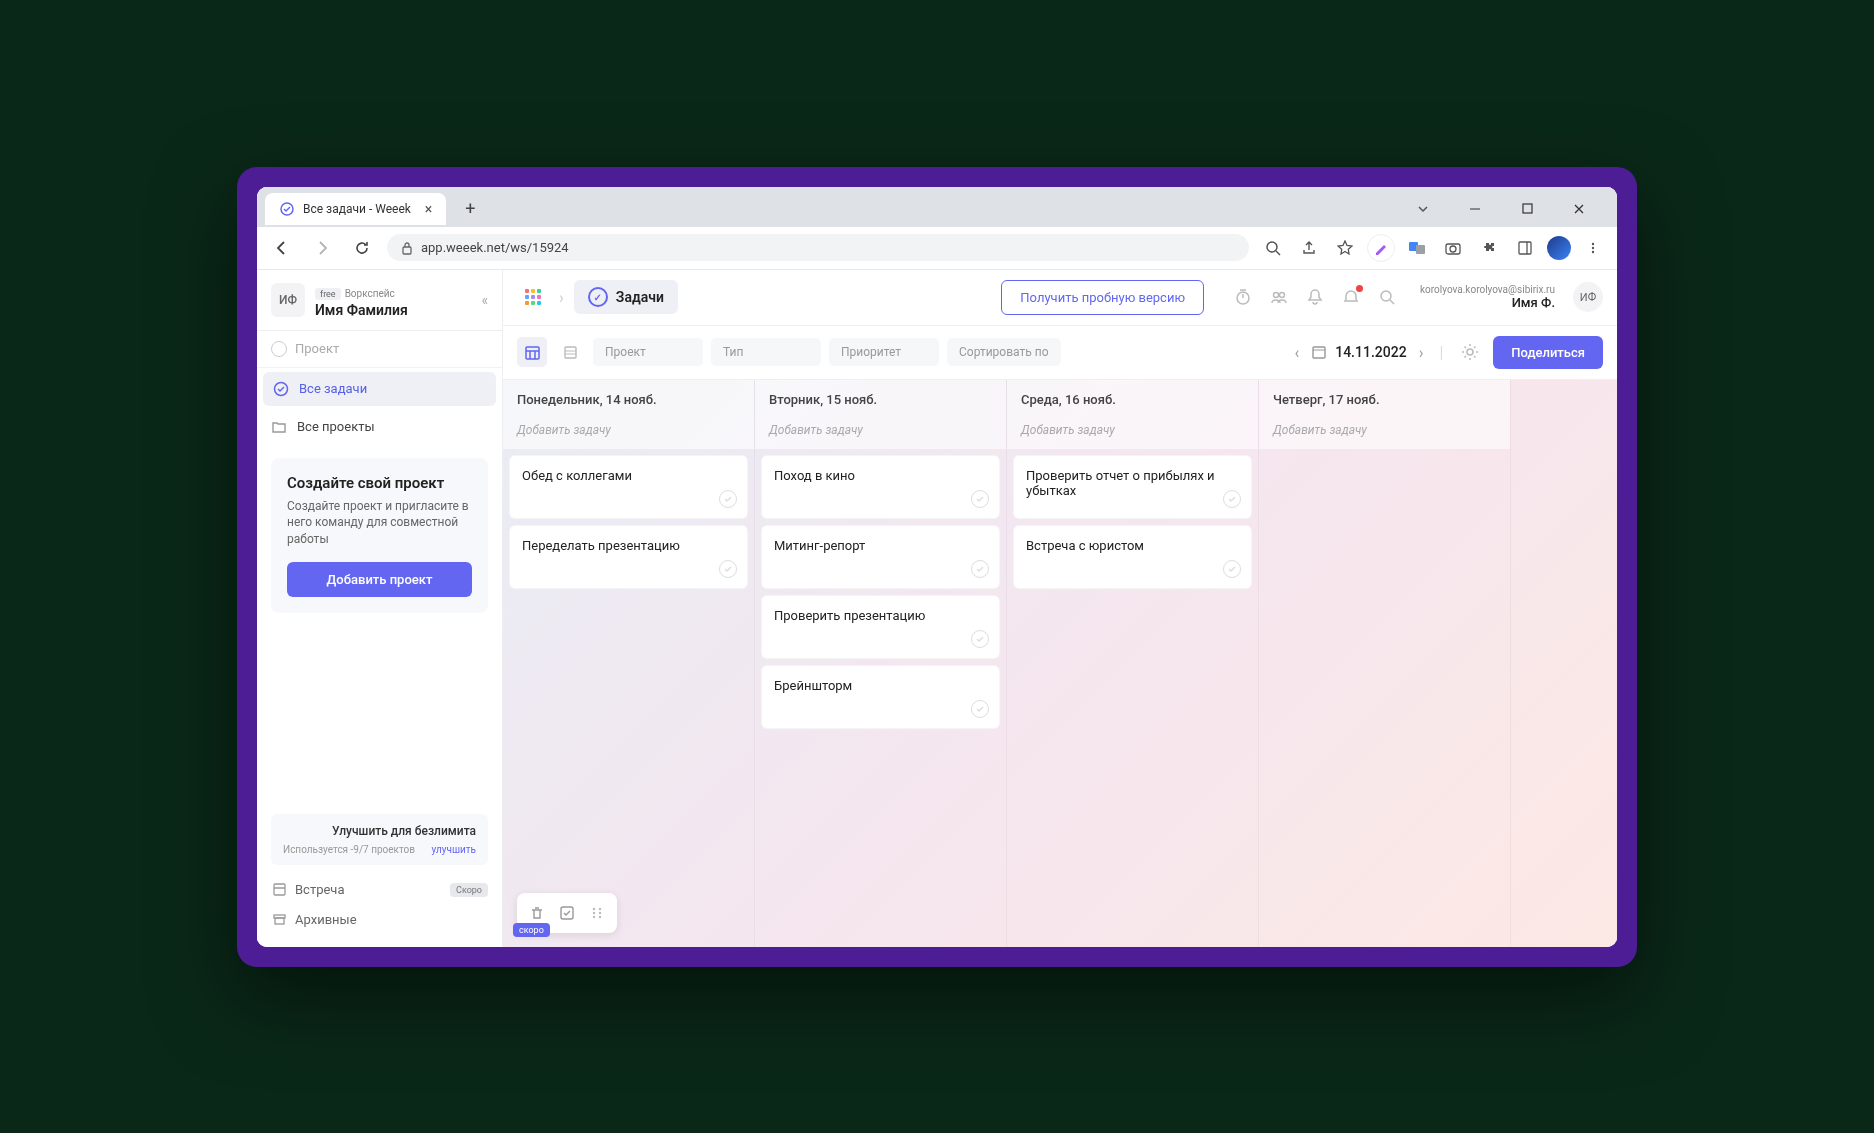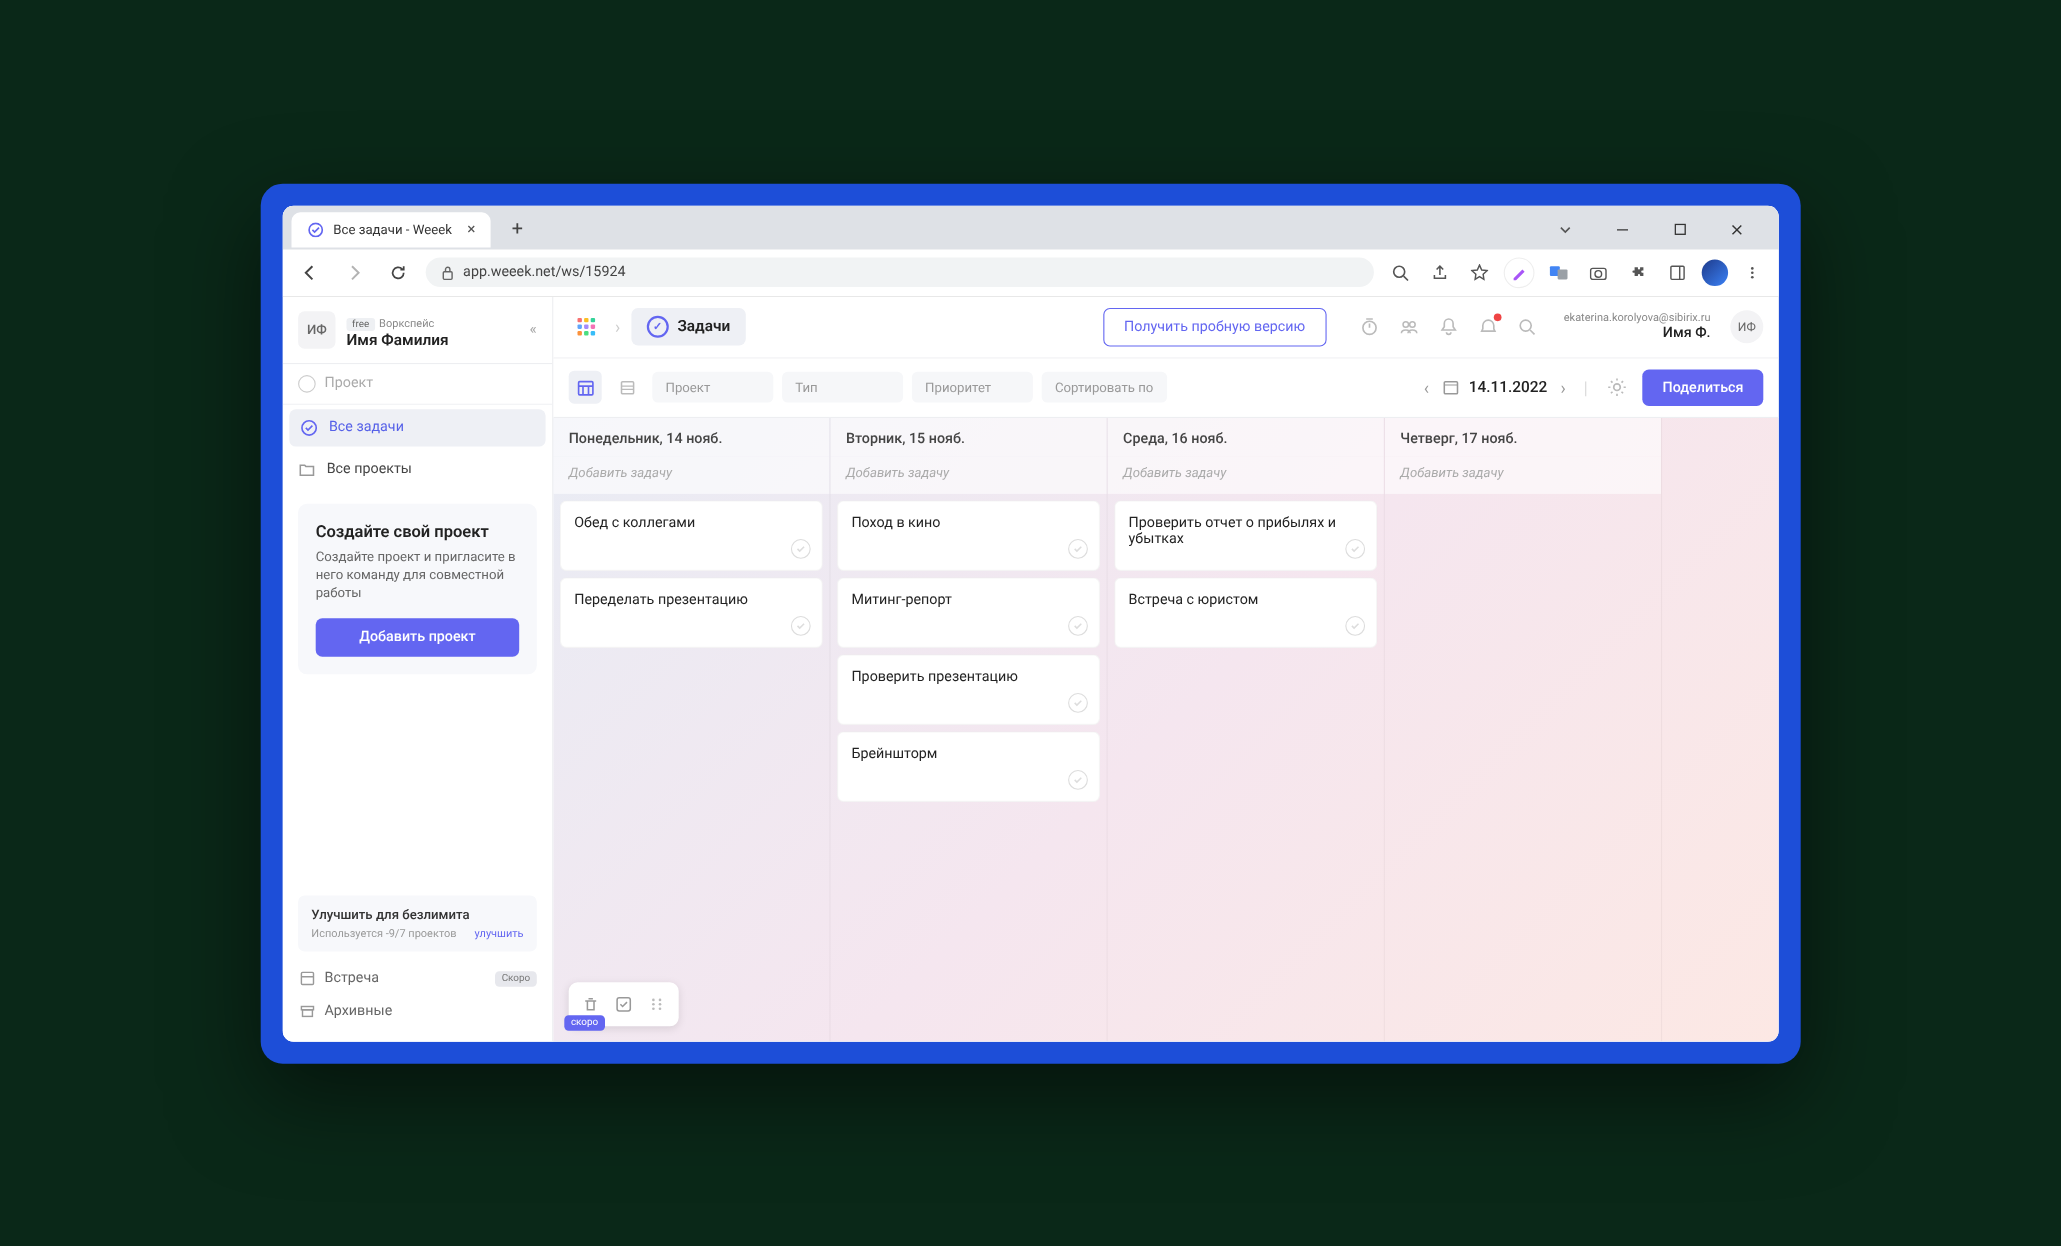--- a/index.html
+++ b/index.html
@@ -1,17 +1,17 @@
 <!DOCTYPE html>
 <html><head>
 <meta charset="utf-8">
 <style>
 * { margin: 0; padding: 0; box-sizing: border-box; font-family: -apple-system, BlinkMacSystemFont, "Segoe UI", Roboto, Arial, sans-serif; }
 body { background: #0a2818; display: flex; align-items: center; justify-content: center; min-height: 100vh; padding: 40px; }
-.shell { width: 1400px; background: #1d4ed8; border-radius: 20px; padding: 20px; box-shadow: 0 30px 80px rgba(0,0,0,0.5); }
+.shell { width: 1400px; background: #4c1d95; border-radius: 20px; padding: 20px; box-shadow: 0 30px 80px rgba(0,0,0,0.5); }
 .browser { background: #fff; border-radius: 10px; overflow: hidden; height: 760px; display: flex; flex-direction: column; }
 .window-chrome { background: #fff; border-bottom: 1px solid #e8e8e8; }
 .tab-strip { display: flex; align-items: center; padding: 4px 8px 0; height: 40px; background: #dee1e6; }
 .tab { background: #fff; border-radius: 8px 8px 0 0; padding: 8px 14px; display: flex; align-items: center; gap: 8px; font-size: 12px; color: #333; max-width: 240px; }
 .tab-favicon { width: 16px; height: 16px; display: flex; align-items: center; justify-content: center; }
 .tab-close { font-size: 14px; color: #555; cursor: pointer; margin-left: 6px; }
 .new-tab { margin-left: 10px; font-size: 18px; color: #444; cursor: pointer; width: 28px; height: 28px; display: flex; align-items: center; justify-content: center; }
 .win-ctrls { margin-left: auto; display: flex; gap: 20px; padding-right: 14px; color: #333; font-size: 14px; }
 .win-btn { width: 32px; height: 32px; display: flex; align-items: center; justify-content: center; cursor: pointer; }
 .addr-bar { display: flex; align-items: center; padding: 6px 10px; gap: 10px; background: #fff; }
@@ -31,21 +31,21 @@
 .project-search { padding: 10px 14px; display: flex; align-items: center; gap: 8px; color: #aaa; font-size: 13px; border-bottom: 1px solid #f1f2f4; }
 .project-search .circ { width: 16px; height: 16px; border: 1.5px solid #ccc; border-radius: 50%; }
 .side-item { display: flex; align-items: flex-start; gap: 10px; padding: 9px 14px; font-size: 13px; color: #444; cursor: pointer; }
 .side-item.active { background: #eef0f5; color: #5661e8; border-radius: 6px; margin: 4px 6px; padding: 9px 10px; }
 .side-ic { width: 16px; height: 16px; display: flex; align-items: center; justify-content: center; }
 .create-box { margin: 14px; padding: 16px; background: #f7f8fb; border-radius: 8px; }
 .create-box h3 { font-size: 15px; color: #222; margin-bottom: 6px; font-weight: 600; }
 .create-box p { font-size: 12px; color: #666; line-height: 1.4; margin-bottom: 14px; }
 .btn-primary { background: #6366f1; color: #fff; border: none; padding: 10px; border-radius: 6px; width: 100%; font-size: 13px; font-weight: 500; cursor: pointer; }
 .sidebar-footer { margin-top: auto; padding: 12px 14px; }
-.upgrade-box { background: #f7f8fb; border-radius: 6px; padding: 10px 12px; margin-bottom: 10px; }
+.upgrade-box { background: #f7f8fb; border-radius: 6px; padding: 10px 12px; margin-bottom: 10px; text-align: right; }
 .upgrade-box .title { font-size: 12px; color: #333; font-weight: 500; margin-bottom: 6px; }
 .upgrade-box .row { display: flex; justify-content: space-between; font-size: 10px; color: #999; }
 .upgrade-box .link { color: #6366f1; cursor: pointer; }
 .foot-item { display: flex; align-items: center; gap: 8px; padding: 7px 0; font-size: 13px; color: #666; }
 .soon-badge { background: #e7e8ed; color: #777; font-size: 9px; padding: 2px 6px; border-radius: 4px; margin-left: auto; }
 .main { flex: 1; display: flex; flex-direction: column; overflow: hidden; position: relative; }
 .topbar { display: flex; align-items: center; padding: 10px 14px; gap: 10px; background: #fff; border-bottom: 1px solid #edeef1; }
 .app-switch { width: 32px; height: 32px; border-radius: 6px; display: flex; align-items: center; justify-content: center; cursor: pointer; }
 .app-grid { display: grid; grid-template-columns: repeat(3,4px); grid-template-rows: repeat(3,4px); gap: 2px; }
 .app-grid span:nth-child(1){background:#f87171}.app-grid span:nth-child(2){background:#fbbf24}.app-grid span:nth-child(3){background:#34d399}.app-grid span:nth-child(4){background:#60a5fa}.app-grid span:nth-child(5){background:#a78bfa}.app-grid span:nth-child(6){background:#f472b6}.app-grid span:nth-child(7){background:#fb923c}.app-grid span:nth-child(8){background:#4ade80}.app-grid span:nth-child(9){background:#38bdf8}
@@ -317,21 +317,21 @@
                 <span class="notif-dot"></span>
               </span>
           <span class="top-ic">
                 <svg width="17" height="17" viewBox="0 0 17 17">
                   <circle cx="7" cy="7" r="5" fill="none" stroke="#bbb" stroke-width="1.5"></circle>
                   <line x1="11" y1="11" x2="15" y2="15" stroke="#bbb" stroke-width="1.5"></line>
                 </svg>
               </span>
         </div>
         <div class="user-block">
-          <div>ekaterina.korolyova@sibirix.ru</div>
+          <div>korolyova.korolyova@sibirix.ru</div>
           <div class="uname">Имя Ф.</div>
         </div>
         <div class="user-av">ИФ</div>
       </div>
 
       <div class="filter-bar">
         <span class="view-ic active">
               <svg width="17" height="17" viewBox="0 0 17 17">
                 <rect x="2" y="3" width="13" height="12" rx="1" fill="none" stroke="#6366f1" stroke-width="1.5"></rect>
                 <line x1="2" y1="7" x2="15" y2="7" stroke="#6366f1" stroke-width="1.5"></line>

